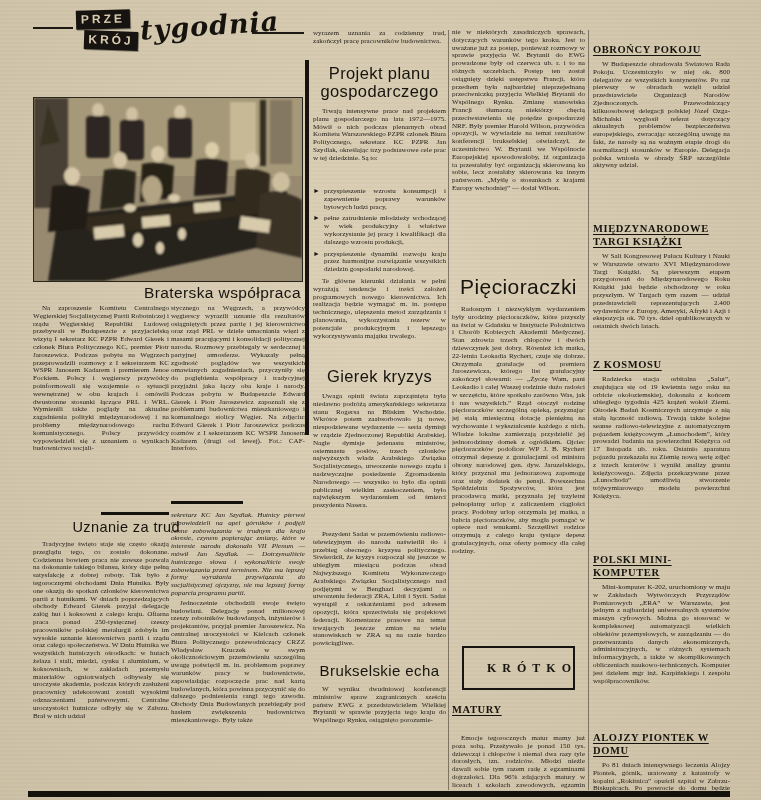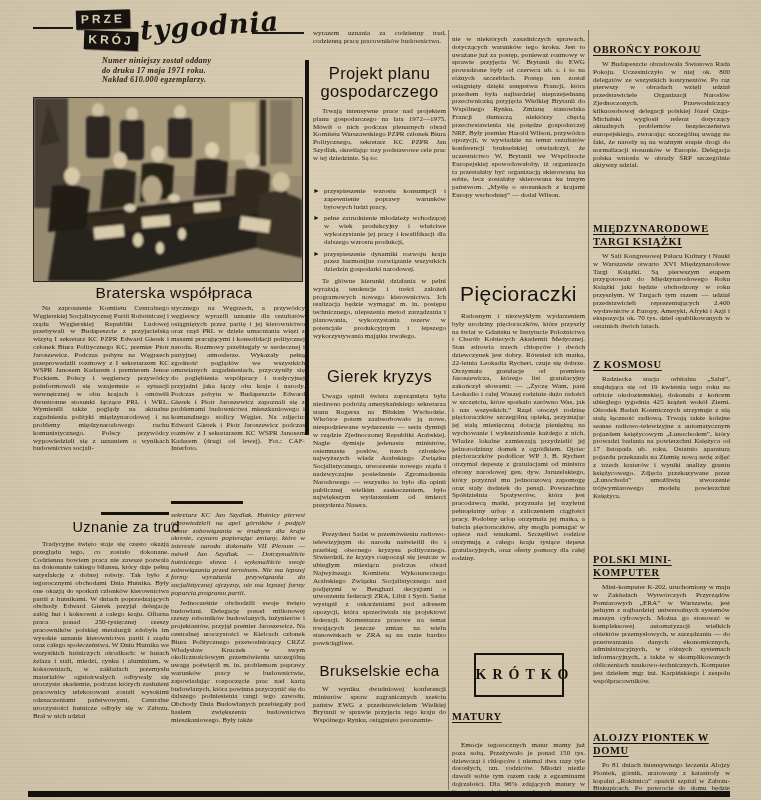--- a/index.html
+++ b/index.html
@@ -51,44 +51,39 @@
   }
   .col-flow{position:absolute;overflow:hidden;}
   .bullet-row{display:flex;margin:4px 0;}
   .bullet-mark{width:11px;flex:0 0 11px;font-size:7px;line-height:7.8px;color:#17130d;}
   .bullet-body{flex:1;}
   .vrule{position:absolute;width:1px;background:rgba(40,33,24,.5);}
   .hbar{position:absolute;background:#15110d;}
   .krotko-box{
     width:86px;height:40px;margin:12px auto 10px auto;border:2.5px solid #171310;
     text-align:center;line-height:40px;font-family:"Liberation Serif",serif;
-    font-weight:700;font-size:14px;letter-spacing:6px;color:#17130d;
+    font-weight:700;font-size:12px;letter-spacing:6px;color:#17130d;padding-left:23px;
   }
   .photo-frame{position:absolute;border:1px solid #2a251d;background:#8d8069;}
   .brief-block{margin-bottom:8px;}
 </style>
 </head>
 <body>
 
 <div class="page">
 
   <div class="mast-rule abs" style="left:33px;top:27px;width:40px;"></div>
   <div class="logo-box" style="left:76px;top:10px;transform:rotate(-1.5deg);">
     <span>PRZE</span>
   </div>
   <div class="logo-box" style="left:84px;top:31px;transform:rotate(2deg);">
     <span>KRÓJ</span>
   </div>
   <div class="script-title" style="left:140px;top:10px;">tygodnia</div>
   <div class="mast-rule abs" style="left:252px;top:32px;width:52px;"></div>
-  <div class="imprint" style="left:102px;top:56px;width:210px;">
-    <div>Numer niniejszy został oddany</div>
-    <div>do druku 17 maja 1971 roku.</div>
-    <div>Nakład   610.000   egzemplarzy.</div>
-  </div>
 
   <div class="photo-frame" style="left:33px;top:97px;width:268px;height:183px;">
     <svg width="268" height="183" viewBox="0 0 268 183">
       <defs>
           <filter id="soft">
             <feGaussianBlur stdDeviation="0.8"></feGaussianBlur>
           </filter>
         </defs>
       <rect width="268" height="183" fill="#97想8a71"></rect>
       <rect width="268" height="183" fill="#978a71"></rect>
@@ -142,41 +137,41 @@
           <ellipse cx="126" cy="150" rx="4" ry="6"></ellipse>
           <ellipse cx="148" cy="136" rx="4" ry="6"></ellipse>
           <ellipse cx="96" cy="110" rx="6" ry="4"></ellipse>
           <ellipse cx="140" cy="100" rx="6" ry="4"></ellipse>
         </g>
         <ellipse cx="118" cy="92" rx="10" ry="14" fill="#b3a584"></ellipse>
       </g>
     </svg>
   </div>
 
-  <div class="headline-sans abs" style="left:40px;top:284px;width:268px;font-size:15.5px;">Braterska współpraca</div>
+  <div class="headline-sans abs" style="left:33px;top:284px;width:268px;font-size:15.5px;text-align:right;">Braterska współpraca</div>
   <div class="bodytext abs indent" style="left:33px;top:305px;width:136px;height:204px;">Na zaproszenie Komitetu Centralnego Węgierskiej Socjalistycznej Partii Robotniczej i rządu Węgierskiej Republiki Ludowej przebywali w Budapeszcie z przyjacielską wizytą I sekretarz KC PZPR Edward Gierek i członek Biura Politycznego KC, premier Piotr Jaroszewicz. Podczas pobytu na Węgrzech przeprowadzili rozmowy z I sekretarzem KC WSPR Janosem Kadarem i premierem Jenoe Fockiem. Polscy i węgierscy przywódcy poinformowali się wzajemnie o sytuacji wewnętrznej w obu krajach i omówili dwustronne stosunki łączące PRL i WRL. Wymienili także poglądy na aktualne zagadnienia polityki międzynarodowej i na problemy międzynarodowego ruchu komunistycznego. Polscy przywódcy wypowiedzieli się z uznaniem o wynikach budownictwa socjali-</div>
   <div class="bodytext abs" style="left:171px;top:305px;width:134px;height:194px;">stycznego na Węgrzech, a przywódcy węgierscy wyrazili uznanie dla rezultatów osiągniętych przez partię i jej kierownictwo oraz rząd PRL w dziele umacniania więzi z masami pracującymi i konsolidacji politycznej narodu. Rozmowy przebiegały w serdecznej i partyjnej atmosferze. Wykazały pełną zgodność poglądów we wszystkich omawianych zagadnieniach, przyczyniły się do pogłębienia współpracy i tradycyjnej przyjaźni jaka łączy oba kraje i narody. Podczas pobytu w Budapeszcie Edward Gierek i Piotr Jaroszewicz zapoznali się z problemami budownictwa mieszkaniowego i komunalnego stolicy Węgier. Na zdjęciu: Edward Gierek i Piotr Jaroszewicz podczas rozmów z I sekretarzem KC WSPR Janosem Kadarem (drugi od lewej). Fot.: CAF-Interfoto.</div>
 
   <div class="hbar" style="left:101px;top:512px;width:68px;height:3px;"></div>
   <div class="hbar" style="left:171px;top:501px;width:72px;height:3px;"></div>
 
   <div class="headline-sans abs" style="left:30px;top:519px;width:150px;font-size:14.5px;text-align:right;">Uznanie za trud</div>
   <div class="bodytext abs indent" style="left:33px;top:541px;width:136px;height:250px;">Tradycyjne święto staje się często okazją przeglądu tego, co zostało dokonane. Codzienna bowiem praca nie zawsze pozwala na dokonanie takiego bilansu, który daje pełną satysfakcję z dobrej roboty. Tak było z tegorocznymi obchodami Dnia Hutnika. Były one okazją do spotkań członków kierownictwa partii z hutnikami. W dniach poprzedzających obchody Edward Gierek przyjął delegację załóg hut i koksowni z całego kraju. Ofiarna praca ponad 250-tysięcznej rzeszy pracowników polskiej metalurgii zdobyła im wysokie uznanie kierownictwa partii i rządu oraz całego społeczeństwa. W Dniu Hutnika we wszystkich hutniczych ośrodkach: w hutach żelaza i stali, miedzi, cynku i aluminium, w koksowniach, w zakładach przemysłu materiałów ogniotrwałych odbywały się uroczyste akademie, podczas których zasłużeni pracownicy udekorowani zostali wysokimi odznaczeniami państwowymi. Centralne uroczystości hutnicze odbyły się w Zabrzu. Brał w nich udział</div>
   <div class="col-flow" style="left:171px;top:512px;width:134px;height:279px;">
     <div class="bodytext" style="font-style:italic;">sekretarz KC Jan Szydlak. Hutnicy pierwsi odpowiedzieli na apel górników i podjęli cenne zobowiązania w trudnym dla kraju okresie, czynem popierając zmiany, które w interesie narodu dokonało VII Plenum — mówił Jan Szydlak. — Dotrzymaliście hutniczego słowa i wykonaliście swoje zobowiązania przed terminem. Nie ma lepszej formy wyrażania przywiązania do socjalistycznej ojczyzny, nie ma lepszej formy poparcia programu partii.</div>
     <div class="bodytext indent" style="margin-top:2px;">Jednocześnie obchodzili swoje święto budowlani. Delegację ponad milionowej rzeszy robotników budowlanych, inżynierów i projektantów, przyjął premier Jaroszewicz. Na centralnej uroczystości w Kielcach członek Biura Politycznego przewodniczący CRZZ Władysław Kruczek w swym okolicznościowym przemówieniu szczególną uwagę poświęcił m. in. problemom poprawy warunków pracy w budownictwie, zapowiadając rozpoczęcie prac nad kartą budowlanych, która powinna przyczynić się do dalszego podniesienia rangi tego zawodu. Obchody Dnia Budowlanych przebiegały pod hasłem zwiększenia budownictwa mieszkaniowego. Były także</div>
   </div>
 
   <div class="abs" style="left:305px;top:60px;width:4px;height:375px;background:#17120d;"></div>
 
   <div class="vrule" style="left:448px;top:30px;height:760px;"></div>
   <div class="vrule" style="left:588px;top:30px;height:760px;"></div>
 
   <div class="col-flow" style="left:313px;top:30px;width:133px;height:762px;">
-    <div class="bodytext" style="height:28px;">wyrazem uznania za codzienny trud, codzienną pracę pracowników budownictwa.</div>
+    <div class="bodytext" style="height:28px;">wyrazem uznania za codzienny trud, zakończył pracę pracowników budownictwa.</div>
     <div class="headline-sans" style="font-size:16.5px;line-height:17.5px;margin:7px 0 8px 0;">Projekt planu gospodarczego</div>
     <div class="bodytext indent" style="height:76px;">Trwają intensywne prace nad projektem planu gospodarczego na lata 1972—1975. Mówił o nich podczas plenarnych obrad Komitetu Warszawskiego PZPR członek Biura Politycznego, sekretarz KC PZPR Jan Szydlak, określając trzy podstawowe cele prac w tej dziedzinie. Są to:</div>
     <div class="bullet-row">
       <span class="bullet-mark">►</span>
       <span class="bodytext bullet-body">przyspieszenie wzrostu konsumpcji i zapewnienie poprawy warunków bytowych ludzi pracy,</span>
     </div>
     <div class="bullet-row">
       <span class="bullet-mark">►</span>
       <span class="bodytext bullet-body">pełne zatrudnienie młodzieży wchodzącej w wiek produkcyjny i właściwe wykorzystanie jej pracy i kwalifikacji dla dalszego wzrostu produkcji,</span>
     </div>
@@ -185,21 +180,21 @@
       <span class="bodytext bullet-body">przyspieszenie dynamiki rozwoju kraju przez harmonijne rozwiązanie wszystkich dziedzin gospodarki narodowej.</span>
     </div>
     <div class="bodytext indent" style="height:80px;margin-top:3px;">Te główne kierunki działania w pełni wyrażają tendencje i treści założeń programowych nowego kierownictwa. Ich realizacja będzie wymagać m. in. postępu technicznego, ulepszenia metod zarządzania i planowania, wykorzystania rezerw w potencjale produkcyjnym i lepszego wykorzystywania majątku trwałego.</div>
     <div class="headline-sans" style="font-size:16.5px;margin:9px 0 7px 0;">Gierek kryzys</div>
     <div class="bodytext indent" style="height:136px;">Uwaga opinii świata zaprzątnięta była niedawno podróżą amerykańskiego sekretarza stanu Rogersa na Bliskim Wschodzie. Wkrótce potem zaabsorbowało ją nowe, niespodziewane wydarzenie — seria dymisji w rządzie Zjednoczonej Republiki Arabskiej. Nagłe dymisje jedenastu ministrów, osiemnastu posłów, trzech członków najwyższych władz Arabskiego Związku Socjalistycznego, utworzenie nowego rządu i nadzwyczajne posiedzenie Zgromadzenia Narodowego — wszystko to było dla opinii publicznej wielkim zaskoczeniem, było największym wydarzeniem od śmierci prezydenta Nasera.</div>
     <div class="bodytext indent" style="height:122px;margin-top:2px;">Prezydent Sadat w przemówieniu radiowo-telewizyjnym do narodu naświetlił tło i przebieg obecnego kryzysu politycznego. Stwierdził, że kryzys rozpoczął się jeszcze w ubiegłym miesiącu podczas obrad Najwyższego Komitetu Wykonawczego Arabskiego Związku Socjalistycznego nad podjętymi w Benghazi decyzjami o utworzeniu federacji ZRA, Libii i Syrii. Sadat wystąpił z oskarżeniami pod adresem opozycji, która sprzeciwiała się projektowi federacji. Komentarze prasowe na temat trwających jeszcze zmian na wielu stanowiskach w ZRA są na razie bardzo powściągliwe.</div>
     <div class="headline-sans" style="font-size:15px;margin:9px 0 7px 0;">Brukselskie echa</div>
     <div class="bodytext indent" style="height:50px;">W wyniku dwudniowej konferencji ministrów spraw zagranicznych sześciu państw EWG z przedstawicielem Wielkiej Brytanii w sprawie przyjęcia tego kraju do Wspólnego Rynku, osiągnięto porozumie-</div>
   </div>
 
-  <div class="col-flow" style="left:452px;top:36px;width:133px;height:762px;">
+  <div class="col-flow" style="left:452px;top:29px;width:133px;height:762px;">
     <div class="bodytext" style="height:238px;">nie w niektórych zasadniczych sprawach, dotyczących warunków tego kroku. Jest to uważane już za postęp, ponieważ rozmowy w sprawie przyjęcia W. Brytanii do EWG prowadzone były od czerwca ub. r. i to na różnych szczeblach. Postęp ten został osiągnięty dzięki ustępstwu Francji, która przedtem była najbardziej nieprzejednaną przeciwniczką przyjęcia Wielkiej Brytanii do Wspólnego Rynku. Zmianę stanowiska Francji tłumaczą niektórzy chęcią przeciwstawienia się potędze gospodarczej NRF. Były premier Harold Wilson, przywódca opozycji, w wywiadzie na temat rezultatów konferencji brukselskiej oświadczył, że uczestnictwo W. Brytanii we Wspólnocie Europejskiej spowodowałoby, iż organizacja ta przestałaby być organizacją skierowaną ku sobie, lecz zostałaby skierowana ku innym państwom. „Myślę o stosunkach z krajami Europy wschodniej” — dodał Wilson.</div>
     <div class="headline-sans" style="font-size:21px;margin:8px 0 7px 0;">Pięcioraczki</div>
     <div class="bodytext indent" style="height:328px;">Radosnym i niezwykłym wydarzeniem były urodziny pięcioraczków, które przyszły na świat w Gdańsku w Instytucie Położnictwa i Chorób Kobiecych Akademii Medycznej. Stan zdrowia trzech chłopców i dwóch dziewczynek jest dobry. Również ich matka, 22-letnia Leokadia Rychert, czuje się dobrze. Otrzymała gratulacje od premiera Jaroszewicza, którego list gratulacyjny zakończył słowami: — „Życzę Wam, pani Leokadio i całej Waszej rodzinie dużo radości w szczęściu, które spotkało zarówno Was, jak i nas wszystkich.” Rząd otoczył rodzinę pięcioraczków szczególną opieką, przyznając jej stałą miesięczną dotację pieniężną na wychowanie i wykształcenie każdego z nich. Władze lokalne zamierzają przydzielić jej jednorodzinny domek z ogródkiem. Ojciec pięcioraczków podoficer WP J. B. Rychert otrzymał depeszę z gratulacjami od ministra obrony narodowej gen. dyw. Jaruzelskiego, który przyznał mu jednorazową zapomogę oraz stały dodatek do pensji. Powszechna Spółdzielnia Spożywców, która jest pracodawcą matki, przyznała jej trzyletni pełnopłatny urlop z zaliczeniem ciągłości pracy. Podobny urlop otrzymała jej matka, a babcia pięcioraczków, aby mogła pomagać w opiece nad wnukami. Szczęśliwi rodzice otrzymują z całego kraju tysiące depesz gratulacyjnych, oraz oferty pomocy dla całej rodziny.</div>
     <div class="krotko-box">
       <span>KRÓTKO</span>
     </div>
     <div class="brief-title">MATURY</div>
     <div class="bodytext indent" style="height:80px;margin-top:19px;">Emocje tegorocznych matur mamy już poza sobą. Przeżywało je ponad 150 tys. dziewcząt i chłopców i niemal dwa razy tyle dorosłych, tzn. rodziców. Młodzi nieźle dawali sobie tym razem radę z egzaminami dojrzałości. Dla 96% zdających matury w liceach i szkołach zawodowych, egzamin wypadł pomyślnie.</div>
   </div>
 

